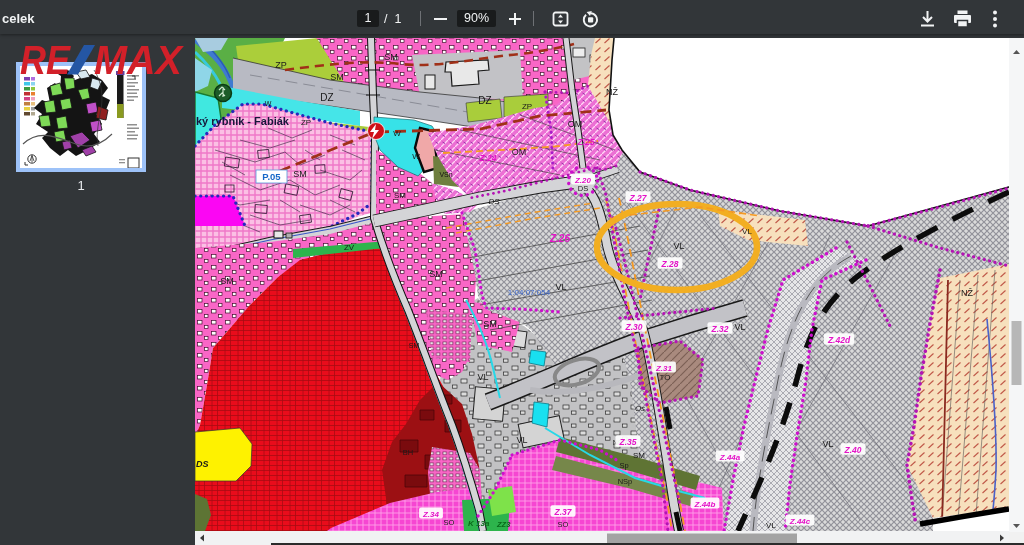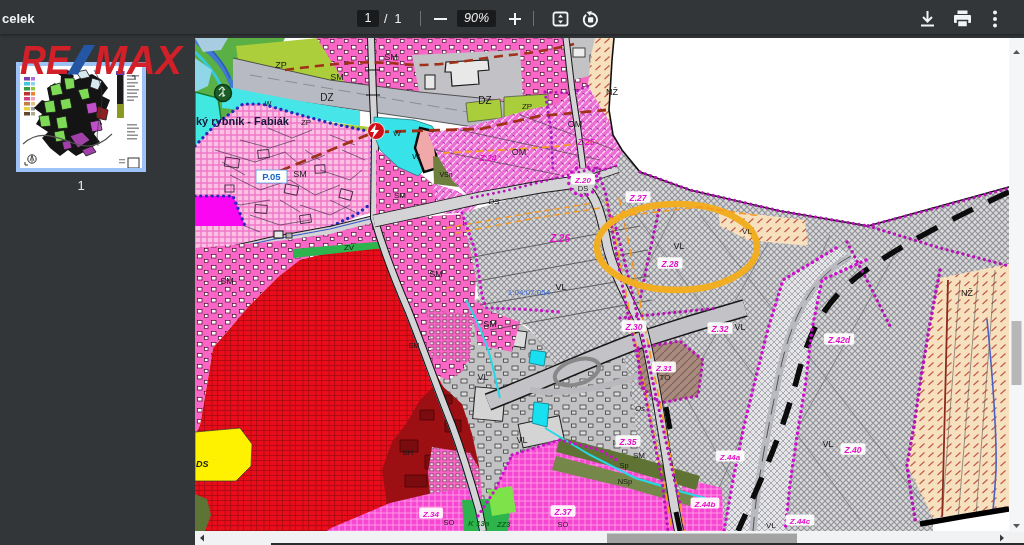--- a/index.html
+++ b/index.html
@@ -21,21 +21,21 @@
   #botdark { position:absolute; left:271px; top:543px; width:753px; height:2px; background:#2b2b2b; z-index:26; }
 </style>
 </head>
 <body>
 <div id="toolbar">
   <div class="tbtxt" style="left:2px;top:11px;font-weight:bold;">celek</div>
   <div class="tbbox" style="left:357px;top:10px;width:22px;height:17px;line-height:17px;">1</div>
   <div class="tbtxt" style="left:384px;top:12px;font-size:12.5px;">/&nbsp;&nbsp;1</div>
   <div class="sep" style="left:420px;"></div>
   <div class="icon" style="left:434px;top:18px;width:13px;height:2px;background:#f1f3f4;"></div>
-  <div class="tbbox" style="left:457px;top:10px;width:39px;height:17px;line-height:17px;font-style:italic;">90%</div>
+  <div class="tbbox" style="left:457px;top:10px;width:39px;height:17px;line-height:17px;">90%</div>
   <svg class="icon" style="left:508px;top:12px;" width="14" height="14">
       <path d="M7 1 V13 M1 7 H13" stroke="#f1f3f4" stroke-width="2"></path>
     </svg>
   <div class="sep" style="left:533px;"></div>
   <svg class="icon" style="left:552px;top:11px;" width="17" height="16">
     <rect x="1.5" y="1.5" width="14" height="13" rx="2" fill="none" stroke="#f1f3f4" stroke-width="1.8"></rect>
     <path d="M8.5 3.5 L11 6.5 L6 6.5 Z" fill="#f1f3f4"></path>
     <path d="M8.5 12.5 L11 9.5 L6 9.5 Z" fill="#f1f3f4"></path>
   </svg>
   <svg class="icon" style="left:582px;top:11px;" width="17" height="17">

